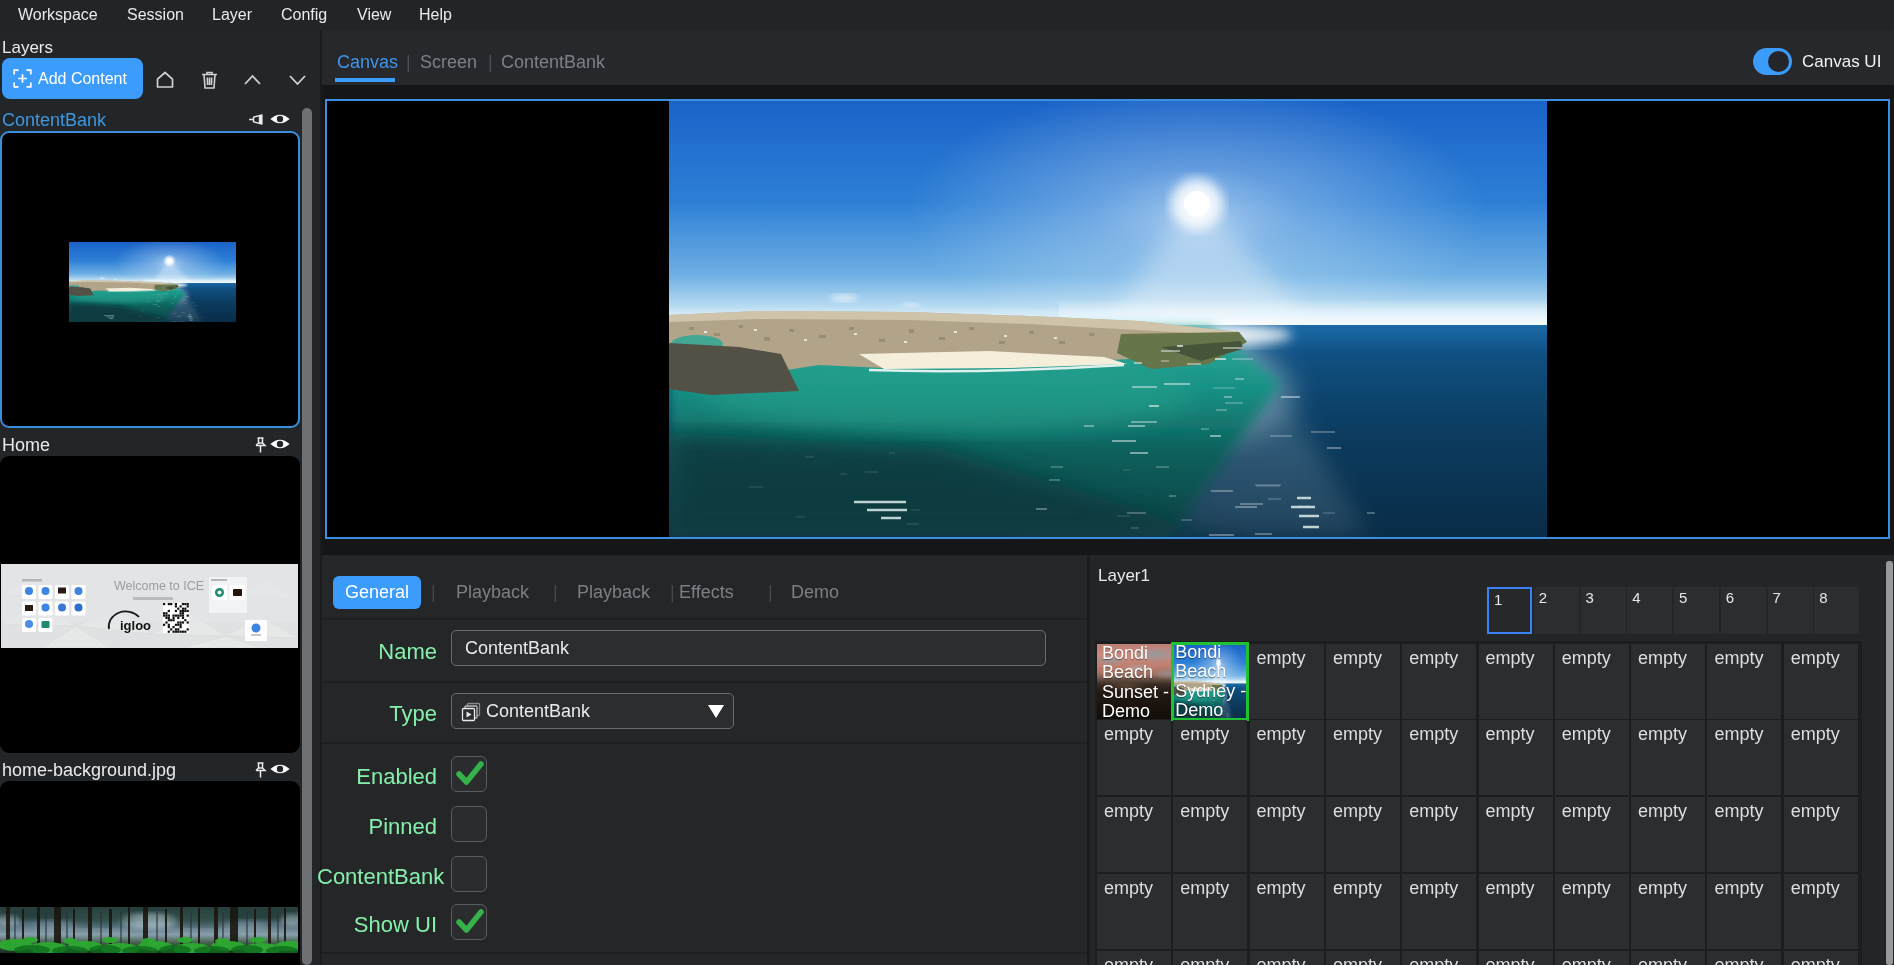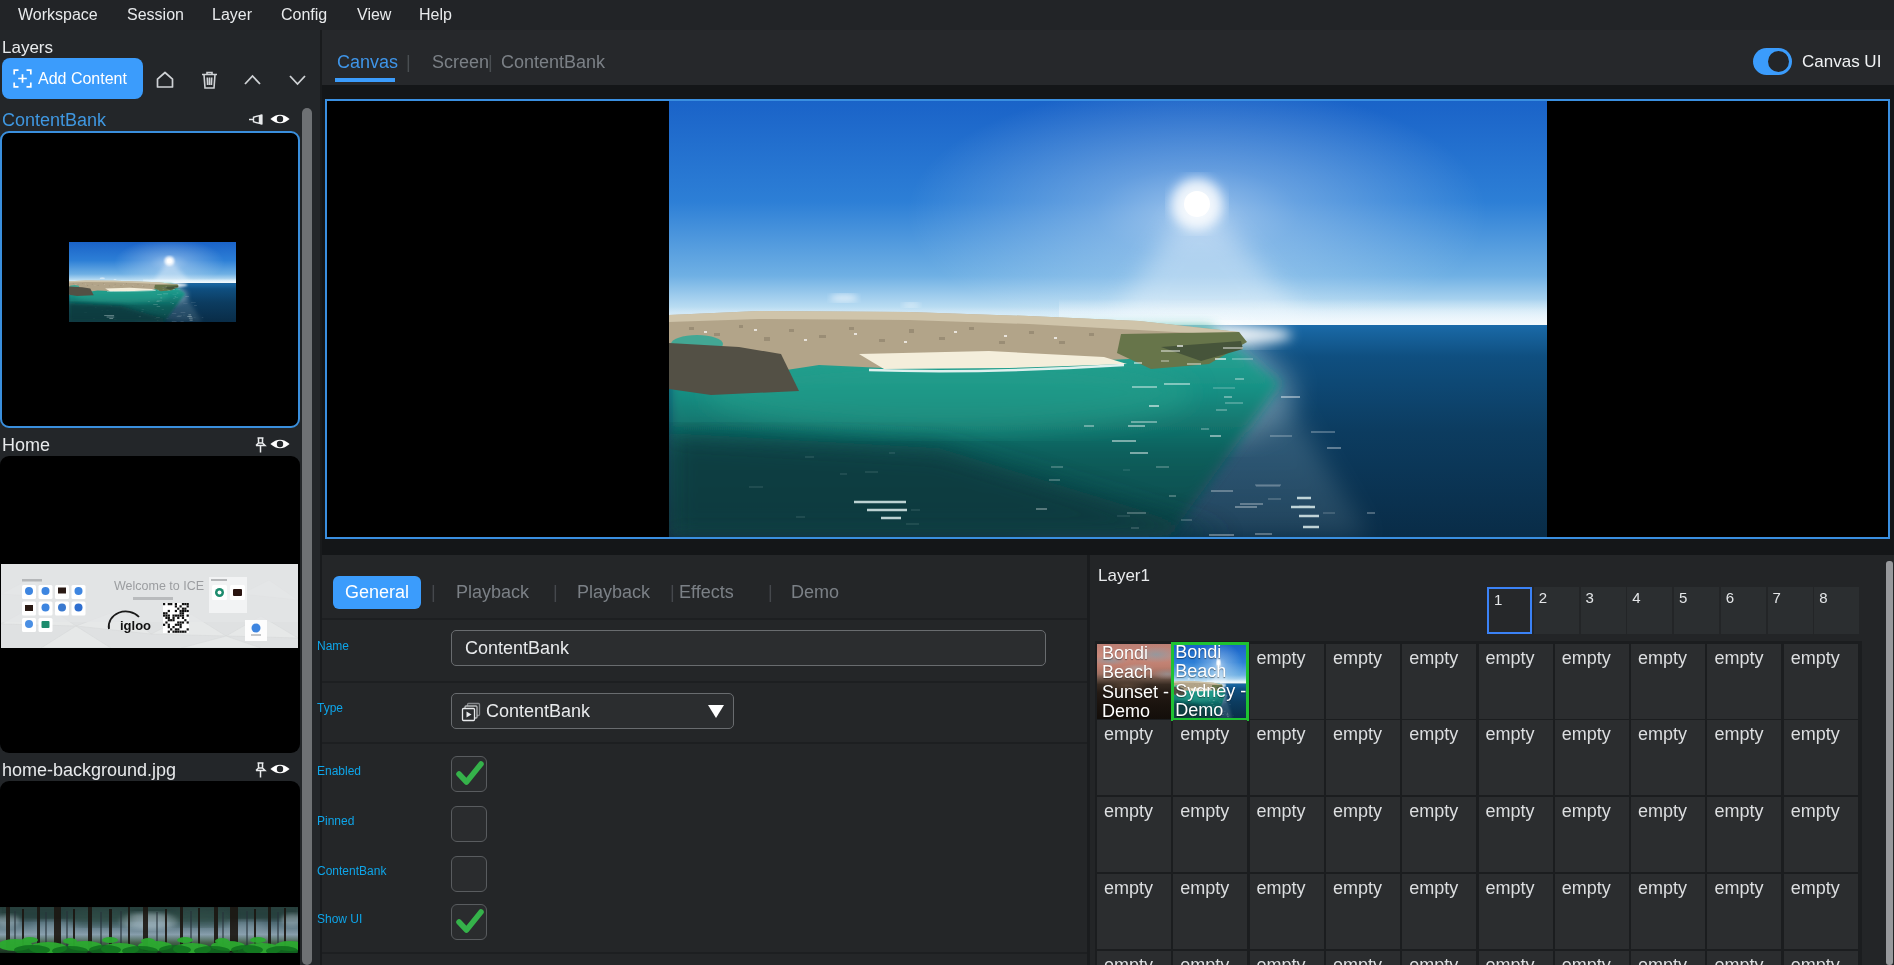--- a/index.html
+++ b/index.html
@@ -45,21 +45,21 @@
 #canvasrect { position:absolute; left:3px; top:14px; width:1565px; height:440px; border:2px solid #3a8fe0; background:#000; }
 #pano { position:absolute; left:342px; top:0px; width:878px; height:436px; }
 
 
 #formpanel { position:absolute; left:322px; top:555px; width:765px; height:410px; background:#242628; }
 #formpanel .tabs { position:absolute; left:0; top:21px; width:765px; height:34px; font-size:18px; }
 #gen-btn { position:absolute; left:11px; top:0px; width:88px; height:33px; background:#3b9cfc; border-radius:6px; color:#fff; text-align:center; line-height:33px; }
 .ftab { position:absolute; top:6px; color:#7b8086; }
 .fsep { position:absolute; top:6px; color:#45484c; }
 .hr { position:absolute; left:0; width:765px; height:2px; background:#1d1f21; }
-.flabel { position:absolute; font-size:12px; color:#0ea5e9; width:120px; left:-5px;}
+.flabel { position:absolute; font-size:22px; color:#86efac; text-align:right; width:120px; left:-5px;}
 #name-input { position:absolute; left:129px; top:75px; width:595px; height:36px; background:#2b2d2f; border:1px solid #696c6f; border-radius:5px; font-size:18px; color:#e8eaec; line-height:34px; padding-left:13px; }
 #type-dd { position:absolute; left:129px; top:138px; width:283px; height:36px; background:#2b2d2f; border:1px solid #696c6f; border-radius:5px; font-size:18px; color:#e8eaec; line-height:34px; }
 #type-dd .t { position:absolute; left:34px; }
 #type-dd .arr { position:absolute; left:256px; top:11px; width:0; height:0; border-left:8px solid transparent; border-right:8px solid transparent; border-top:13px solid #fff; }
 .cb { position:absolute; left:129px; width:36px; height:36px; background:#2a2c2e; border:1px solid #595c5f; border-radius:6px; }
 
 
 #gridpanel { position:absolute; left:1090px; top:555px; width:804px; height:482px; background:#232527; }
 #gp-divider { position:absolute; left:1087px; top:555px; width:3px; height:410px; background:#1a1c1e; }
 #layer1 { position:absolute; left:8px; top:11px; font-size:17px; color:#e8eaec; }
@@ -517,21 +517,21 @@
 </svg>
   </div>
     </div>
   <div id="lp-scroll"></div>
 </div>
 <div id="lp-divider"></div>
 
 <div id="tabbar">
   <span class="on" style="position:absolute;left:15px;top:22px;font-size:18px;">Canvas</span>
   <span class="sep" style="position:absolute;left:84px;top:22px;font-size:18px;">|</span>
-  <span class="off" style="position:absolute;left:98px;top:22px;font-size:18px;margin-left:12px;">Screen</span>
+  <span class="off" style="position:absolute;left:98px;top:22px;font-size:18px;">Screen</span>
   <span class="sep" style="position:absolute;left:166px;top:22px;font-size:18px;">|</span>
   <span class="off" style="position:absolute;left:179px;top:22px;font-size:18px;">ContentBank</span>
   <div id="tab-underline"></div>
   <div id="toggle">
       <div class="knob"></div>
     </div>
   <span style="position:absolute;left:1480px;top:22px;font-size:17px;color:#f0f2f4;">Canvas UI</span>
 </div>
 
 <div id="canvasarea">

